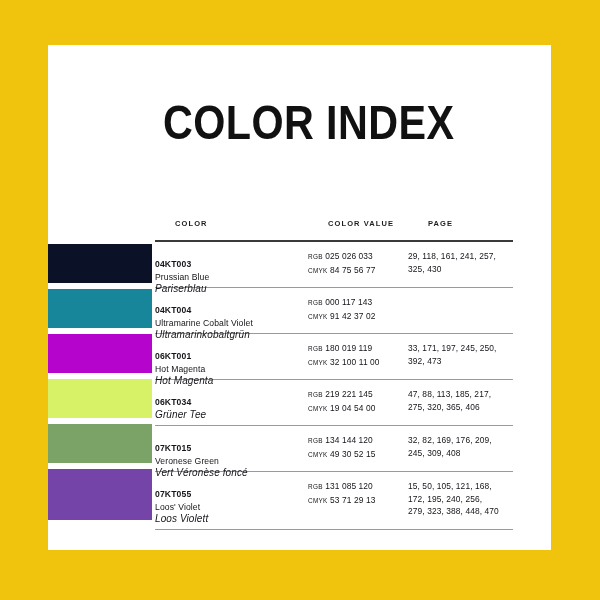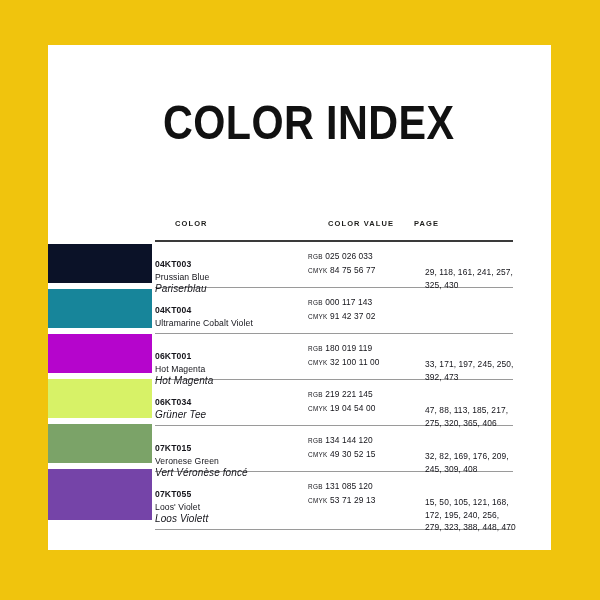--- a/index.html
+++ b/index.html
@@ -54,40 +54,40 @@
     position: absolute;
     top: 0;
     font-size: 7.5px;
     font-weight: bold;
     letter-spacing: 1.1px;
     color: #1d1d1b;
     margin-left: 20px;
   }
   .th-color   { left: 0px; }
   .th-value   { left: 153px; }
-  .th-page    { left: 239px; }
+  .th-page    { left: 253px; }
   .rule-head {
     border-top: 2px solid #3a3a3a;
     width: 358px;
   }
   .row {
     position: relative;
     height: 45px;
     border-bottom: 1px solid #9a9a9a;
   }
   .row.row-last {
     height: 57px;
   }
   .cell {
     position: absolute;
     top: 8px;
   }
   .c-name { left: 0px; width: 150px; }
   .c-val  { left: 153px; width: 100px; }
-  .c-page { left: 270px; width: 110px; margin-top: 16px; }
+  .c-page { left: 253px; width: 110px; }
 
   .code {
     font-size: 8.6px;
     font-weight: bold;
     color: #14141a;
     letter-spacing: 0.15px;
     line-height: 12.5px;
     margin-top: 8px;
   }
   .nameEn {
@@ -165,20 +165,21 @@
           </div>
           <div class="cell c-page">
             <div class="pageline">29, 118, 161, 241, 257,</div>
             <div class="pageline">325, 430</div>
           </div>
         </div>
         <div class="row">
           <div class="cell c-name">
             <div class="code">04KT004</div>
             <div class="nameEn">Ultramarine Cobalt Violet</div>
+            <div class="nameLoc">Ultramarinkobaltgrün</div>
           </div>
           <div class="cell c-val">
             <div class="valline"><span class="vallabel">RGB</span> <span class="num">000 117 143</span></div>
             <div class="valline"><span class="vallabel">CMYK</span> <span class="num">91 42 37 02</span></div>
           </div>
         </div>
         <div class="row">
           <div class="cell c-name">
             <div class="code">06KT001</div>
             <div class="nameEn">Hot Magenta</div>

